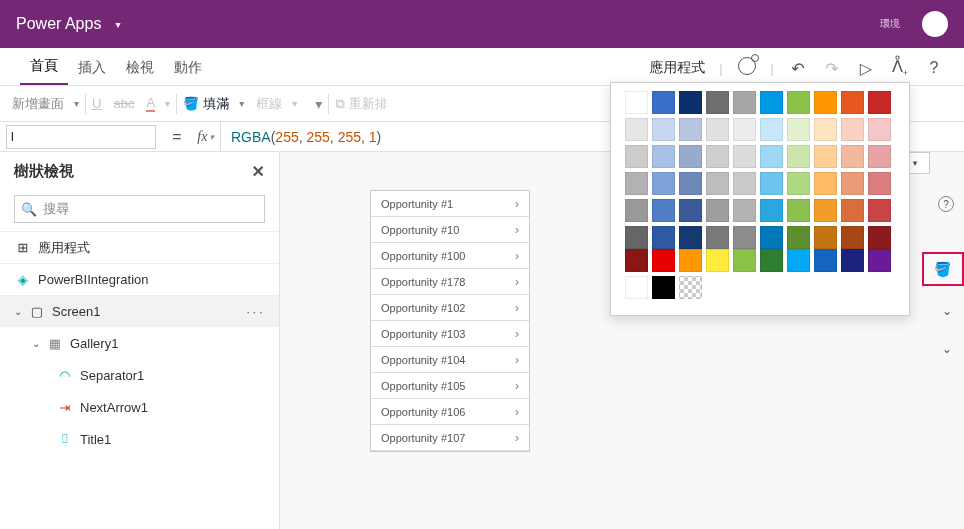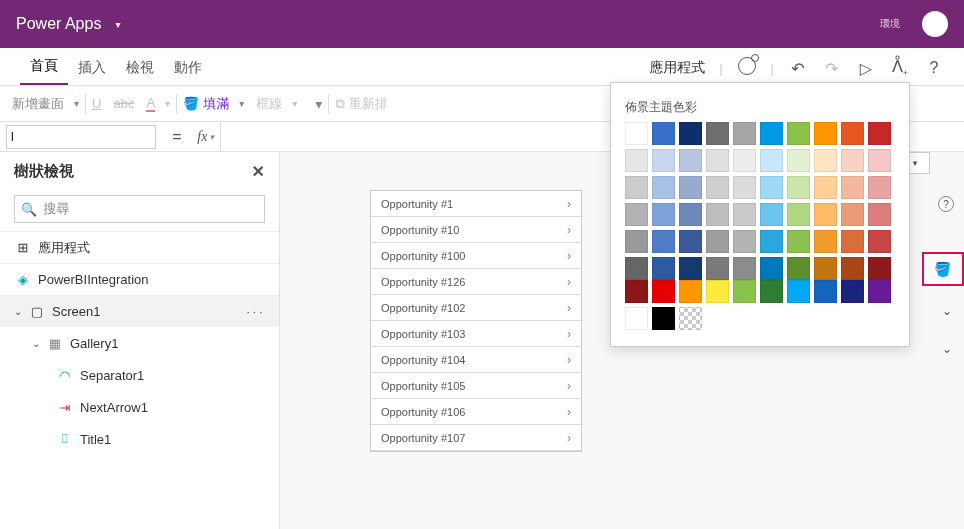--- a/index.html
+++ b/index.html
@@ -11,21 +11,21 @@
   .topbar .avatar { width: 26px; height: 26px; border-radius: 50%; background: #fff; margin-left: 10px; }
   .chev { margin-left:6px; font-size:10px;}
   .ribbon { height: 38px; border-bottom: 1px solid #e1e1e1; display: flex; align-items: flex-end; padding: 0 20px; }
   .ribbon .tab { padding: 8px 10px; font-size: 14px; color: #555; cursor: pointer; }
   .ribbon .tab.active { border-bottom: 2px solid #742774; color: #000; }
   .ribbon .right { margin-left: auto; display:flex; align-items:center; gap:14px; padding-bottom:6px; color:#555;}
   .ribbon .right .icon { width:20px; text-align:center; font-size:16px; cursor:pointer;}
   .toolbar2 { height: 36px; border-bottom: 1px solid #e1e1e1; display: flex; align-items: center; padding: 0 6px; color:#888; font-size:13px; gap:0;}
   .toolbar2 .grp { display:flex; align-items:center; gap:4px; padding:0 6px;}
   .toolbar2 .sep { width:1px; height:20px; background:#ddd; }
-  .toolbar2 .fill-label{color:#6d28d9;}
+  .toolbar2 .fill-label{color:#0f172a;}
   .formula-row { height: 30px; border-bottom: 1px solid #e1e1e1; display: flex; align-items: center; }
   .prop-select { width:150px; height:24px; border:1px solid #ccc; margin:0 6px; padding:2px 4px; font-size:12px; }
   .eq { padding:0 10px; color:#555; font-style:italic; font-size:16px;}
   .fx { font-style: italic; font-family: serif; font-size:14px; padding:0 6px; color:#555; border-right:1px solid #ddd; height:100%; display:flex; align-items:center;}
   .fx-dd{font-size:9px; margin-left:2px; color:#888;}
   .formula { flex:1; padding:0 10px; font-family: Consolas, monospace; font-size:14px; }
   .formula .fn{color:#0b7285;} .formula .num{color:#c75100;} .formula .p{color:#555;}
   .body { display: flex; height: calc(100% - 48px - 38px - 36px - 30px); position:relative; }
   .tree { width: 280px; border-right: 1px solid #e1e1e1; display:flex; flex-direction:column; }
   .tree-head { display:flex; align-items:center; padding:10px 14px; font-size:15px; font-weight:600; }
@@ -33,21 +33,21 @@
   .search { margin:4px 14px 8px; height:28px; border:1px solid #ccc; display:flex; align-items:center; padding:0 6px; color:#888;}
   .search .icon{margin-right:6px; color:#c75100;}
   .tree-item { display:flex; align-items:center; height:32px; padding:0 14px; cursor:pointer; font-size:13px;}
   .tree-item.bt{border-top:1px solid #eee;}
   .tree-item .tw{width:14px; font-size:10px; color:#555;}
   .tree-item .ic{width:18px; margin-right:6px; text-align:center; font-size:13px;}
   .tree-item.active{background:#f2f2f2;}
   .tree-item .more{margin-left:auto; color:#555; letter-spacing:2px;}
   .indent1{padding-left:32px;} .indent2{padding-left:56px;}
   .canvas { flex:1; background:#f8f8f8; position:relative; }
-  .gallery { position:absolute; left:90px; top:38px; width:212px; background:#fff; border:1px solid #ccc;}
+  .gallery { position:absolute; left:90px; top:38px; width:160px; background:#fff; border:1px solid #ccc;}
   .grow { height:26px; border-bottom:1px solid #ddd; display:flex; align-items:center; padding:0 10px; font-size:11px; color:#555;}
   .grow .arr{margin-left:auto; color:#888; font-size:12px;}
   .rp-bucket { position:absolute; right:0; top:100px; width:42px; height:34px; border:2px solid #d40f54; display:flex; align-items:center; justify-content:center; background:#fafafa; font-size:14px; color:#555;}
   .rp-chev { position:absolute; right:12px; font-size:12px; color:#555;}
   .rp-chev.c1{top:152px;} .rp-chev.c2{top:190px;}
   .help-ic{position:absolute; right:10px; top:44px; width:16px; height:16px; border:1px solid #888; border-radius:50%; font-size:10px; display:flex; align-items:center; justify-content:center; color:#555;}
   .rp-dd { position:absolute; top:0; right:34px; width:30px; height:22px; border:1px solid #ccc; background:#fff; display:flex; align-items:center; justify-content:center; font-size:9px; color:#555;}
   
   .color-pop { position:absolute; top:82px; left:610px; width:300px; background:#fff; border:1px solid #ccc; box-shadow:0 4px 12px rgba(0,0,0,.15); padding:8px 14px 16px; z-index:10;}
   .cp-tabs{display:flex; gap:18px; border-bottom:1px solid #eee; margin-bottom:10px;}
@@ -123,20 +123,23 @@
   <div class="grp" style="opacity:.5">
       <span>⧉</span>
       <span>重新排</span>
     </div>
 </div>
 
 <div class="formula-row">
   <input class="prop-select" value="l" style="">
   <span class="eq">=</span>
   <span class="fx">fx<span class="fx-dd">▾</span></span>
+  <div class="formula">
+    <span class="fn">RGBA</span><span class="p">(</span><span class="num">255</span><span class="p">, </span><span class="num">255</span><span class="p">, </span><span class="num">255</span><span class="p">, </span><span class="num">1</span><span class="p">)</span>
+  </div>
 </div>
 
 <div class="body">
 
   <div class="tree">
     <div class="tree-head">
       <span>樹狀檢視</span>
       <span class="close">✕</span>
     </div>
     <div class="search">
@@ -190,21 +193,21 @@
         </div>
       <div class="grow">
           <span>Opportunity #10</span>
           <span class="arr">›</span>
         </div>
       <div class="grow">
           <span>Opportunity #100</span>
           <span class="arr">›</span>
         </div>
       <div class="grow">
-          <span>Opportunity #126</span>
+          <span>Opportunity #178</span>
           <span class="arr">›</span>
         </div>
       <div class="grow">
           <span>Opportunity #102</span>
           <span class="arr">›</span>
         </div>
       <div class="grow">
           <span>Opportunity #103</span>
           <span class="arr">›</span>
         </div>
@@ -222,21 +225,20 @@
         </div>
       <div class="grow">
           <span>Opportunity #107</span>
           <span class="arr">›</span>
         </div>
     </div>
   </div>
 </div>
 
 <div class="color-pop">
-  <div class="cp-label">佈景主題色彩</div>
   <div class="swatches" id="theme-swatches">
       <div class="sw" style="background: rgb(255, 255, 255);"></div>
       <div class="sw" style="background: rgb(58, 111, 199);"></div>
       <div class="sw" style="background: rgb(13, 47, 107);"></div>
       <div class="sw" style="background: rgb(110, 110, 110);"></div>
       <div class="sw" style="background: rgb(166, 166, 166);"></div>
       <div class="sw" style="background: rgb(0, 153, 230);"></div>
       <div class="sw" style="background: rgb(139, 195, 74);"></div>
       <div class="sw" style="background: rgb(255, 152, 0);"></div>
       <div class="sw" style="background: rgb(230, 87, 34);"></div>

